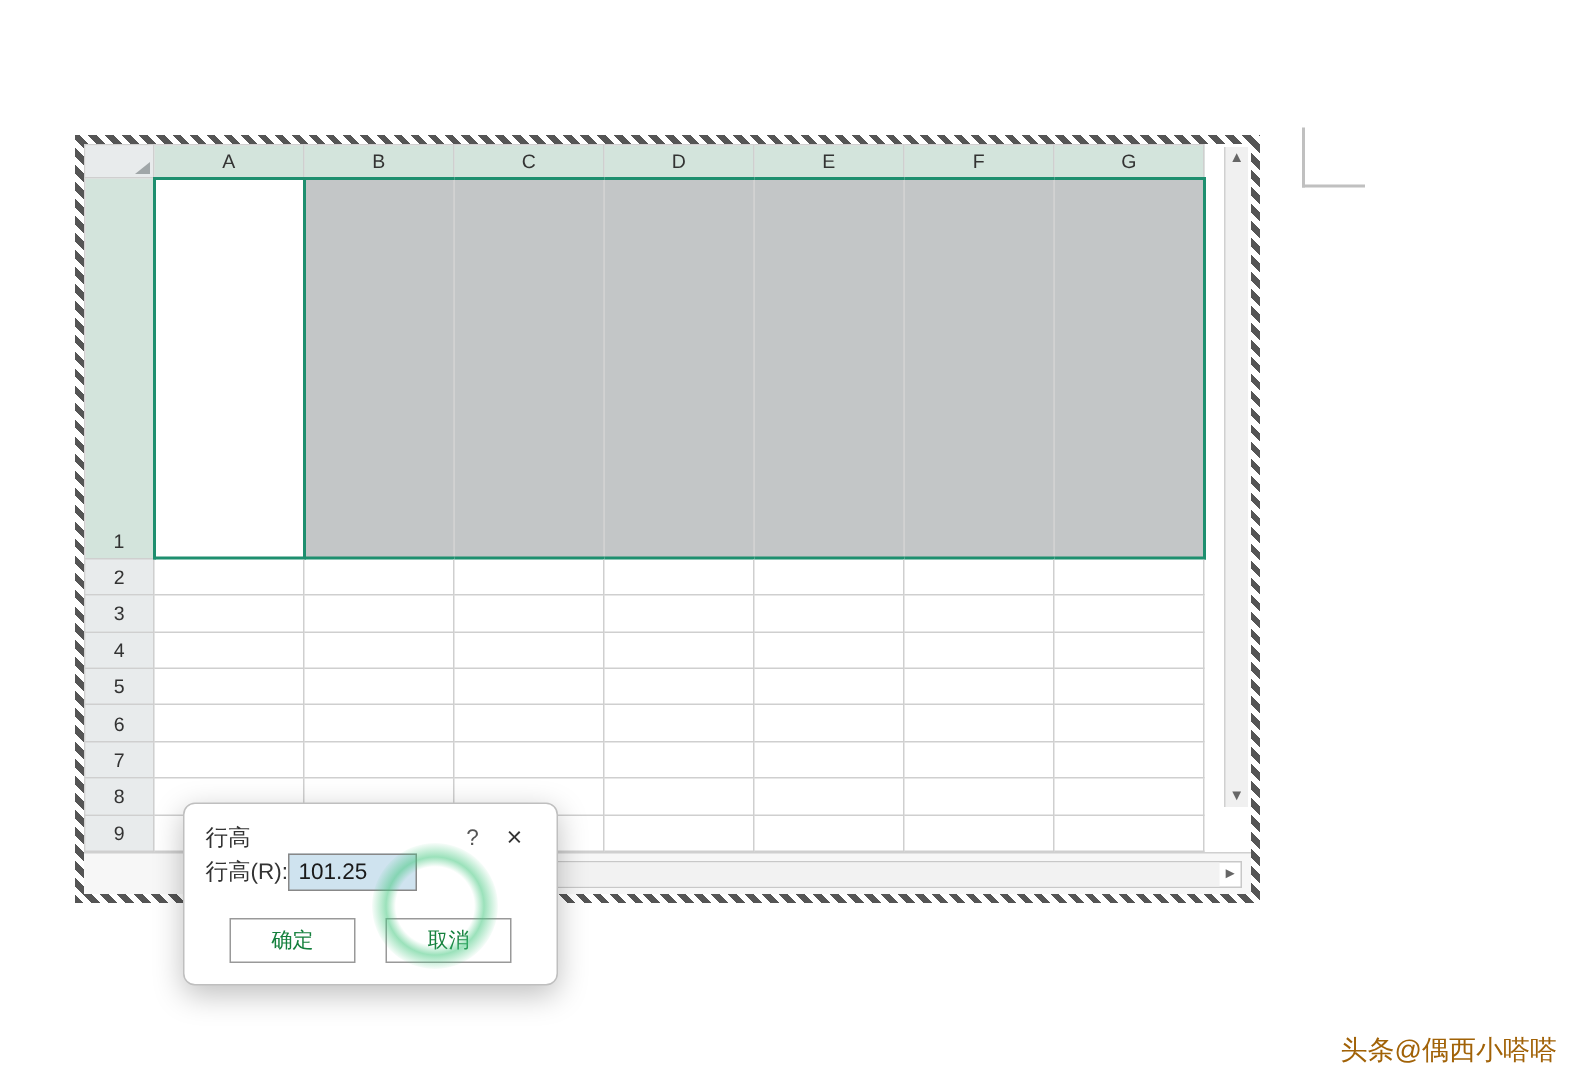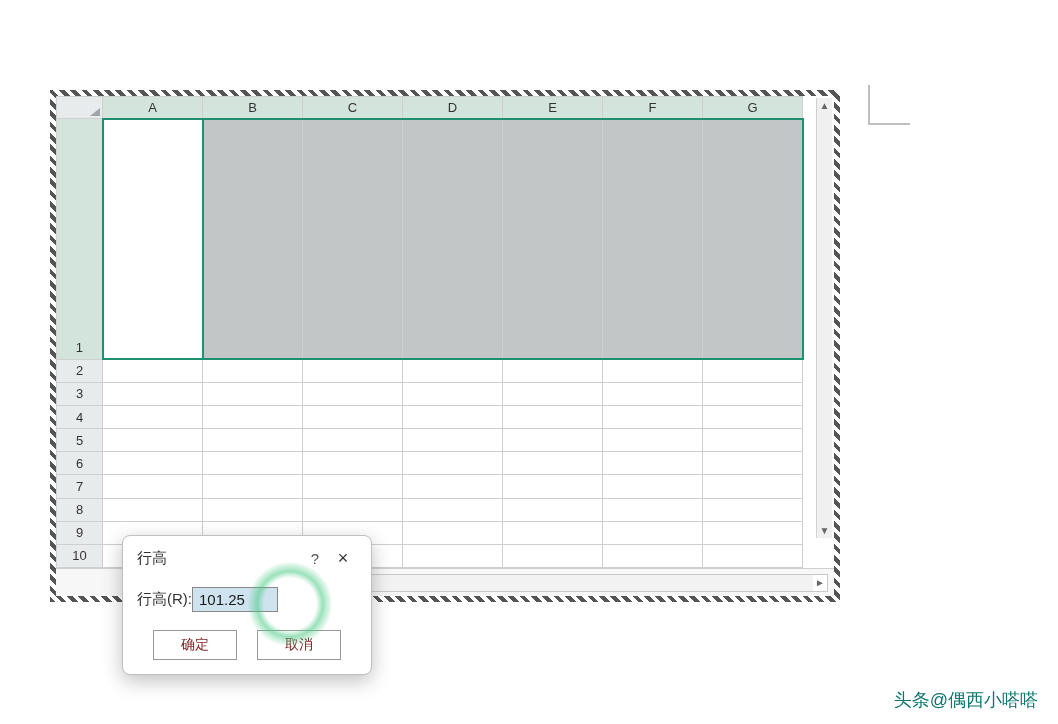--- a/index.html
+++ b/index.html
@@ -159,21 +159,20 @@
     border-radius: 8px;
     box-shadow: 0 6px 20px rgba(0,0,0,0.25);
     padding: 12px 14px 14px 14px;
     z-index: 20;
     font-size: 15px;
     color: #333;
   }
   .dialog .titlebar {
     display: flex;
     align-items: center;
-    margin-bottom: 18px;
   }
   .dialog .title { flex: 1; font-size: 15px; }
   .dialog .help { width: 28px; text-align: center; color: #555; cursor: default; }
   .dialog .close { width: 28px; text-align: center; font-size: 18px; color: #333; }
   .dialog .row {
     display: flex;
     align-items: center;
     gap: 0;
     margin-bottom: 18px;
   }
@@ -190,42 +189,42 @@
     display: flex;
     gap: 20px;
     justify-content: center;
   }
   .dialog button {
     width: 84px;
     padding: 5px 0;
     background: #fff;
     border: 1px solid #999;
     font-size: 14px;
-    color: #7f1d1d;
+    color: #15803d;
     cursor: pointer;
   }
   
   .highlight-ring {
     position: absolute;
     left: 248px;
     top: 562px;
     width: 84px;
     height: 84px;
     border-radius: 50%;
     pointer-events: none;
     z-index: 25;
     background: radial-gradient(circle, rgba(72,201,130,0) 44%, rgba(72,201,130,0.55) 55%, rgba(72,201,130,0) 72%);
   }
   
   .watermark {
     position: absolute;
     right: 20px;
     bottom: 12px;
     font-size: 18px;
-    color: #0f766e;
+    color: #a16207;
     font-family: "Microsoft YaHei", sans-serif;
   }
   
   .outside-box {
     position: absolute;
     left: 868px;
     top: 85px;
     width: 42px;
     height: 40px;
     border-left: 2px solid #c0c0c0;
@@ -329,30 +328,20 @@
               <td class="cell"></td>
               <td class="cell"></td>
               <td class="cell"></td>
               <td class="cell"></td>
               <td class="cell"></td>
               <td class="cell"></td>
               <td class="cell"></td>
             </tr>
             <tr>
               <td class="rowh">9</td>
-              <td class="cell"></td>
-              <td class="cell"></td>
-              <td class="cell"></td>
-              <td class="cell"></td>
-              <td class="cell"></td>
-              <td class="cell"></td>
-              <td class="cell"></td>
-            </tr>
-            <tr>
-              <td class="rowh">10</td>
               <td class="cell"></td>
               <td class="cell"></td>
               <td class="cell"></td>
               <td class="cell"></td>
               <td class="cell"></td>
               <td class="cell"></td>
               <td class="cell"></td>
             </tr>
           </tbody>
       </table>

